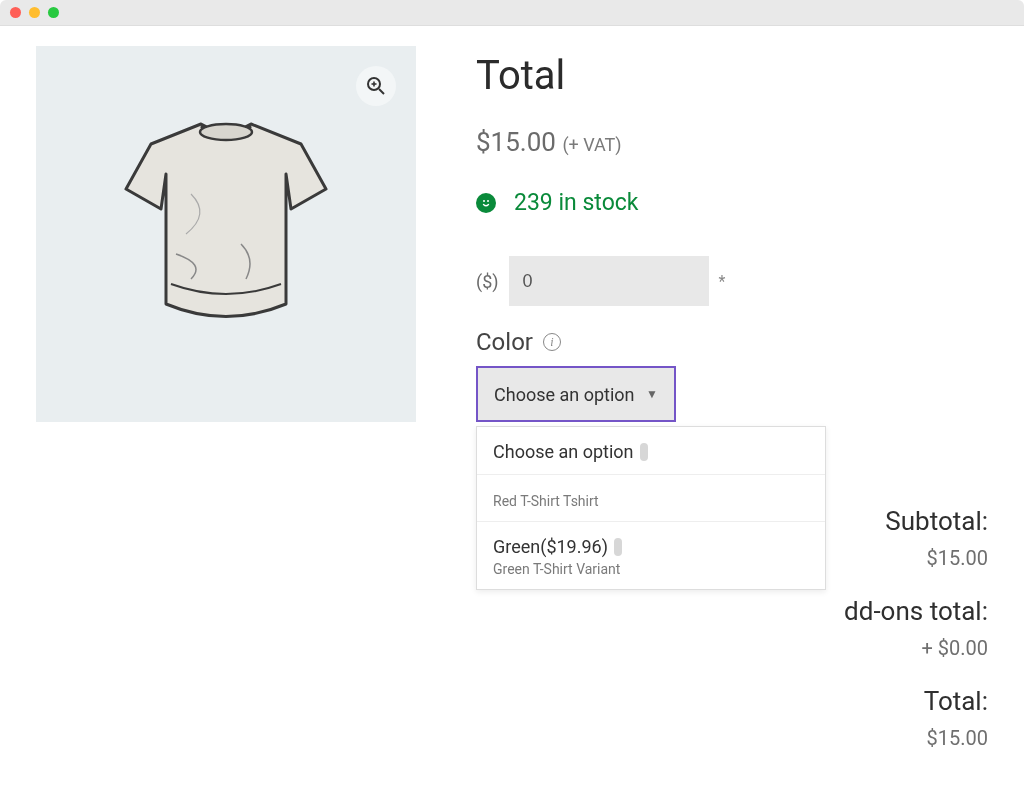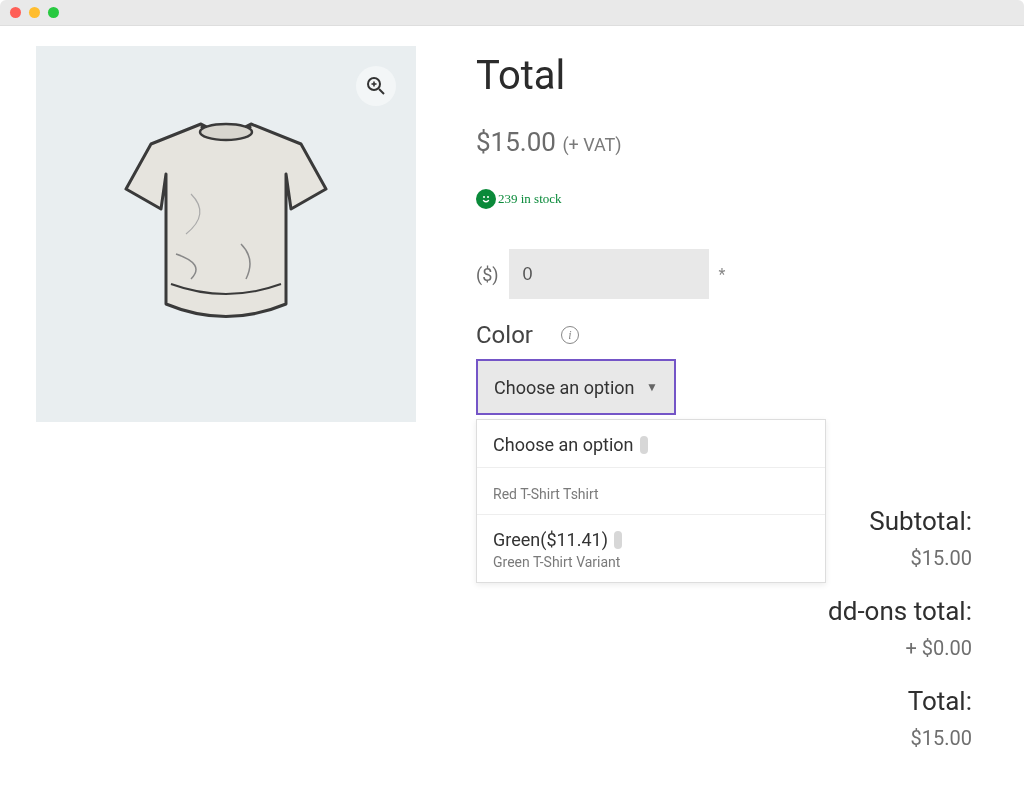--- a/index.html
+++ b/index.html
@@ -9,38 +9,38 @@
   .dot { width:11px; height:11px; border-radius:50%; }
   .dot.red{background:#ff5f57;} .dot.yellow{background:#ffbd2e;} .dot.green{background:#28c940;}
   .content { display:flex; padding:20px 36px 0 36px; gap:60px; position:relative; height:calc(100% - 26px);}
   .gallery { width:380px; height:376px; background:#e9eef0; position:relative; flex-shrink:0;}
   .zoom-btn { position:absolute; top:20px; right:20px; width:40px; height:40px; border-radius:50%; background:#f3f6f7; display:flex; align-items:center; justify-content:center; cursor:pointer;}
   .tshirt { position:absolute; left:50%; top:50%; transform:translate(-50%,-50%); }
   .details { flex:1; padding-top:6px; position:relative;}
   h1.title { font-size:40px; font-weight:400; color:#2b2b2b; margin-bottom:28px;}
   .price { font-size:26px; color:#6b6b6b; font-weight:400; margin-bottom:32px;}
   .price .vat { font-size:18px; color:#7a7a7a;text-align:right;}
-  .stock { display:flex; align-items:center; gap:2px; color:#0a8a3a; font-size:13px; margin-bottom:40px;font-family:Liberation Serif, serif;}
+  .stock { display:flex; align-items:center; gap:18px; color:#0a8a3a; font-size:23px; margin-bottom:40px;}
   .smiley { width:20px; height:20px; border-radius:50%; background:#0a8a3a; display:flex; align-items:center; justify-content:center;}
   .addon-row { display:flex; align-items:center; gap:10px; margin-bottom:22px;}
   .addon-label { color:#6b6b6b; font-size:18px;}
   .addon-input { width:200px; height:50px; background:#e8e8e8; border:none; padding:0 14px; font-size:18px; color:#555;}
   .req { color:#888; font-size:16px;}
-  .color-label { font-size:24px; color:#444; display:flex; align-items:center; gap:28px; margin-bottom:10px;}
+  .color-label { font-size:24px; color:#444; display:flex; align-items:center; gap:10px; margin-bottom:10px;}
   .info-icon { width:18px; height:18px; border:1.5px solid #888; border-radius:50%; display:flex; align-items:center; justify-content:center; font-size:12px; color:#888; font-style:italic; font-family:serif;}
   .select-wrap { position:relative; width:228px;}
   .select-box { width:200px; height:56px; border:2px solid #7455c7; background:#e8e8e8; display:flex; align-items:center; padding:0 16px; font-size:18px; color:#333; cursor:pointer; justify-content:space-between;}
   .select-arrow{ color:#666; font-size:12px;}
   .dropdown { position:absolute; top:60px; left:0; width:350px; background:#fff; border:1px solid #ddd; box-shadow:0 2px 6px rgba(0,0,0,0.08); z-index:10;}
   .dropdown .opt { padding:14px 16px 12px 16px; border-top:1px solid #eee; cursor:pointer;}
   .dropdown .opt:first-child{border-top:none;}
   .opt-main{font-size:18px; color:#333; display:flex; align-items:center; gap:4px;}
   .opt-desc{font-size:14px; color:#7a7a7a; margin-top:4px;}
   .swatch{ display:inline-block; width:8px; height:18px; background:#d7d7d7; border-radius:4px; margin-left:2px;}
-  .totals { position:absolute; right:16px; top:460px; width:320px; text-align:right;}
+  .totals { position:absolute; right:0; top:460px; width:320px; text-align:right;}
   .totals .row{ margin-bottom:10px;}
   .totals .lbl{ font-size:26px; color:#2f2f2f; }
   .totals .val{ font-size:20px; color:#6f6f6f; margin-top:10px; margin-bottom:26px; display:block;}
 </style>
 </head>
 <body>
 
 <div class="window">
   <div class="titlebar">
     <div class="dot red"></div>
@@ -111,21 +111,21 @@
             <div class="opt-main">
                 <span>Choose an option</span>
                 <span class="swatch"></span>
               </div>
           </div>
           <div class="opt">
             <div class="opt-desc">Red T-Shirt Tshirt</div>
           </div>
           <div class="opt">
             <div class="opt-main">
-                <span>Green($11.41)</span>
+                <span>Green($19.96)</span>
                 <span class="swatch"></span>
               </div>
             <div class="opt-desc">Green T-Shirt Variant</div>
           </div>
         </div>
       </div>
 
       <div class="totals">
         <div class="row">
           <div class="lbl">Subtotal:</div>

